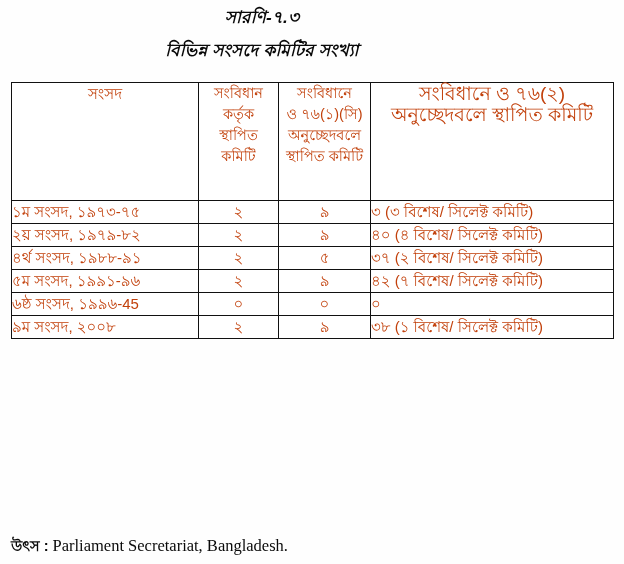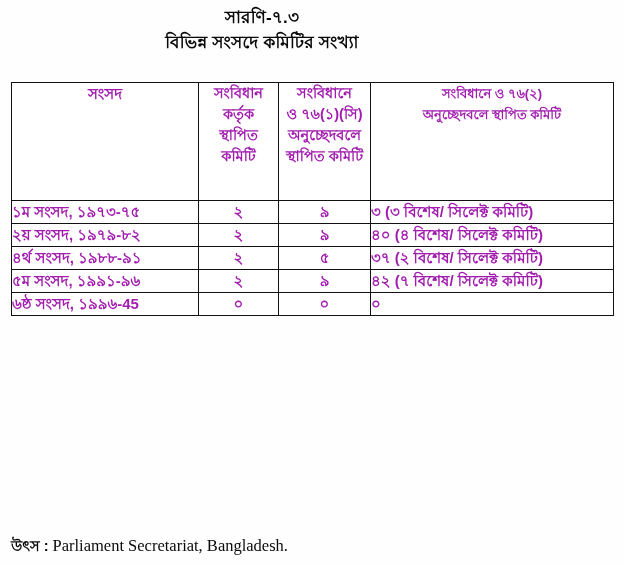--- a/index.html
+++ b/index.html
@@ -22,34 +22,35 @@
     background: #fefefe;
   }
 
   
   .title-block {
     position: absolute;
     left: 0;
     top: 6px;
     width: 524px;
     text-align: center;
+    font-style: italic;
   }
   .title-main {
     font-size: 17px;
     font-weight: bold;
     letter-spacing: 0.2px;
     line-height: 24px;
     color: #090909;
   }
   .title-sub {
     font-size: 17px;
     font-weight: bold;
     letter-spacing: 0.2px;
     line-height: 24px;
-    margin-top: 1px;
+    margin-top: 9px;
     color: #090909;
   }
 
   
   .table-wrap {
     position: absolute;
     left: 11px;
     top: 82px;
     width: 602px;
   }
@@ -57,39 +58,39 @@
     border-collapse: collapse;
     width: 602px;
     table-layout: fixed;
     background: #ffffff;
   }
   table.data, table.data th, table.data td {
     border: 1.6px solid #111111;
   }
   table.data th, table.data td {
     padding: 0;
-    color: #a21caf;
-    font-weight: bold;
+    color: #c2410c;
+    font-weight: normal;
   }
 
   col.c1 { width: 187px; }
   col.c2 { width: 80px; }
   col.c3 { width: 92px; }
   col.c4 { width: 243px; }
 
   thead tr { height: 118px; }
   thead th {
     vertical-align: top;
     text-align: center;
     font-size: 14.5px;
     line-height: 21px;
     padding-top: 8px;
   }
   thead th.h1 { font-size: 15px; }
-  thead th.h4 { font-size: 13px; }
+  thead th.h4 { font-size: 19px; }
   .hline { display: block; white-space: nowrap; }
 
   tbody tr { height: 23px; }
   tbody td {
     font-size: 15px;
     line-height: 18px;
   }
   td.col-name {
     text-align: left;
     padding-left: 9px;
@@ -190,20 +191,26 @@
             <td class="col-num">২</td>
             <td class="col-num">৯</td>
             <td class="col-detail">৪২ (৭ বিশেষ/ সিলেক্ট কমিটি)</td>
           </tr>
           <tr>
             <td class="col-name">৬ষ্ঠ সংসদ, ১৯৯৬-45</td>
             <td class="col-num">০</td>
             <td class="col-num">০</td>
             <td class="col-detail">০</td>
           </tr>
+          <tr>
+            <td class="col-name">৯ম সংসদ, ২০০৮</td>
+            <td class="col-num">২</td>
+            <td class="col-num">৯</td>
+            <td class="col-detail">৩৮ (১ বিশেষ/ সিলেক্ট কমিটি)</td>
+          </tr>
         </tbody>
     </table>
   </div>
 
   <div class="source">
     <span class="src-label">উৎস :</span>
     <span class="src-text">Parliament Secretariat, Bangladesh.</span>
   </div>
 
 </div>

